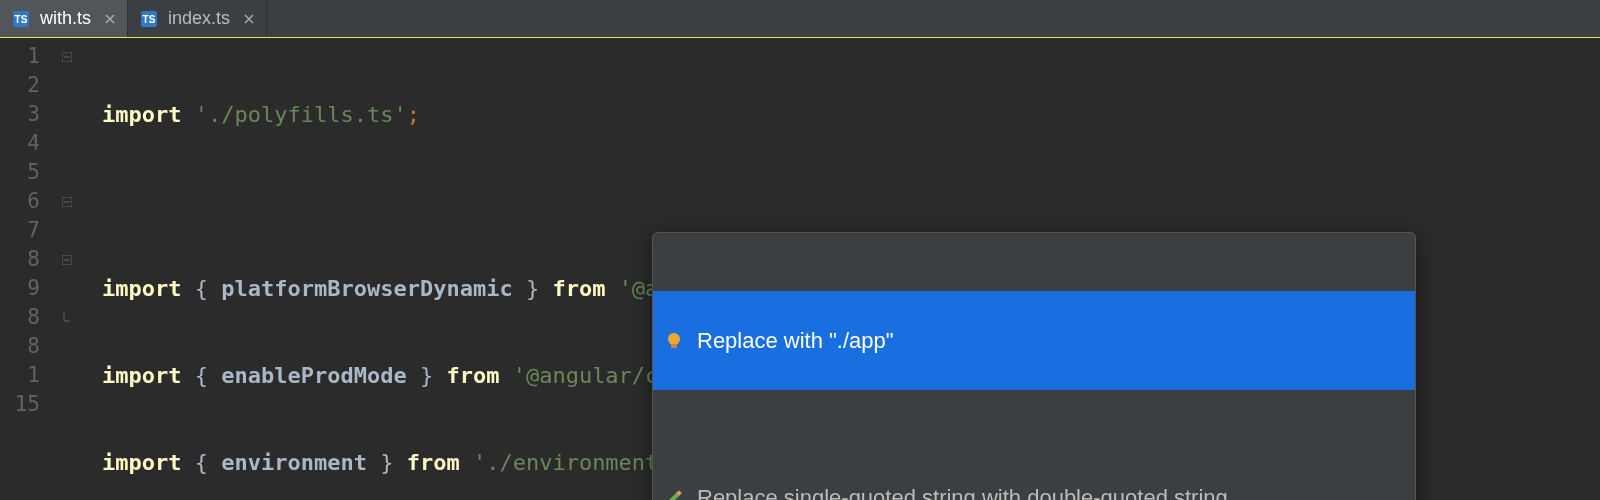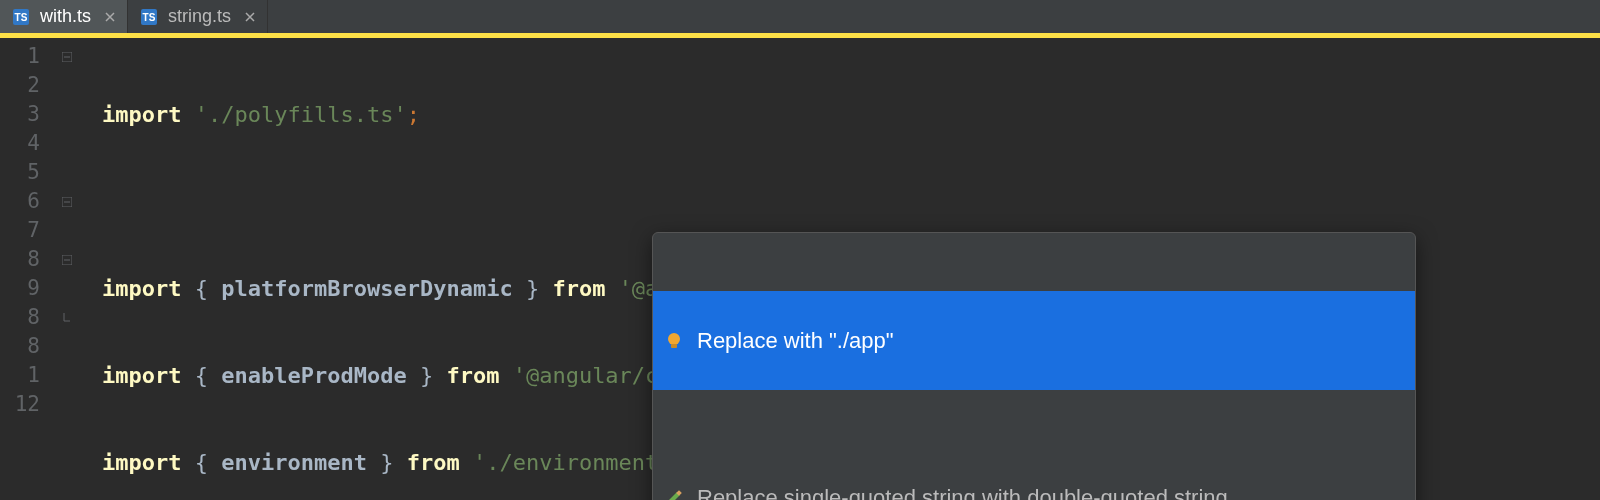--- a/index.html
+++ b/index.html
@@ -8,21 +8,21 @@
     background: #2b2b2b;
     color: #a9b7c6;
     width: 1600px;
     height: 500px;
     overflow: hidden;
     font-size: 22px;
   }
   .tabs {
     display: flex;
     background: #3c3f41;
-    border-bottom: 5px solid #fde047;
+    border-bottom: 1px solid #fde047;
     height: 38px;
   }
   .tab {
     display: flex;
     align-items: center;
     padding: 0 12px;
     border-right: 1px solid #323232;
     font-family: -apple-system, "Segoe UI", sans-serif;
     font-size: 18px;
     color: #bbbbbb;
@@ -146,21 +146,21 @@
         </svg>
     </span>
   </div>
   <div class="tab">
     <span class="tab-icon">
       <svg width="20" height="20" viewBox="0 0 20 20">
           <rect x="1" y="2" width="16" height="16" rx="2" fill="#3178c6"></rect>
           <text x="9" y="14" font-size="10" font-family="sans-serif" font-weight="bold" fill="#fff" text-anchor="middle">TS</text>
         </svg>
     </span>
-    <span>string.ts</span>
+    <span>index.ts</span>
     <span>
       <svg class="close-icon" viewBox="0 0 10 10">
           <path d="M1 1 L9 9 M9 1 L1 9" stroke="#aaaaaa" stroke-width="1.5"></path>
         </svg>
     </span>
   </div>
 </div>
 
 <div class="editor">
   <div class="gutter">
@@ -169,21 +169,21 @@
     <div>3</div>
     <div>4</div>
     <div>5</div>
     <div>6</div>
     <div>7</div>
     <div>8</div>
     <div>9</div>
     <div>8</div>
     <div>8</div>
     <div>1</div>
-    <div>12</div>
+    <div>15</div>
   </div>
 
   <div class="fold-gutter">
     <div class="fold-mark">
         <svg width="10" height="10" viewBox="0 0 10 10">
           <rect x="0" y="0" width="10" height="10" fill="none" stroke="#606366"></rect>
           <line x1="2" y1="5" x2="8" y2="5" stroke="#606366"></line>
         </svg>
       </div>
     <div class="fold-mark"></div>

